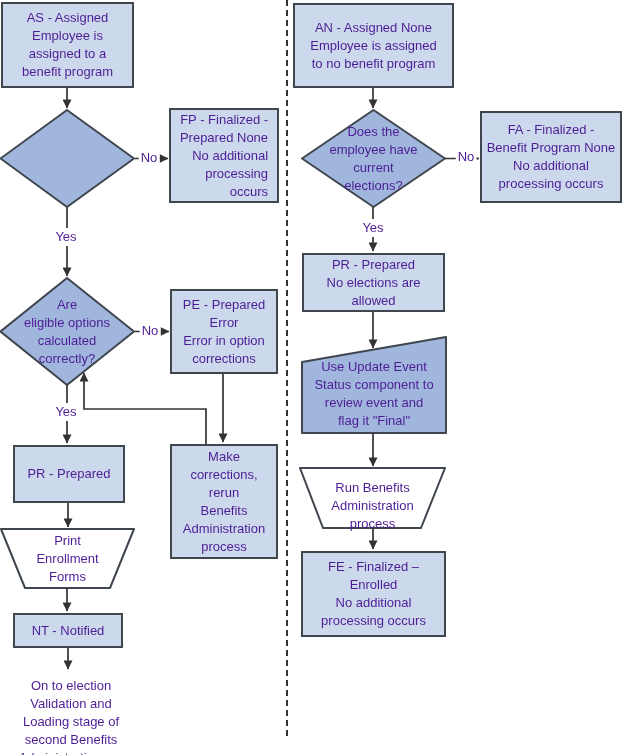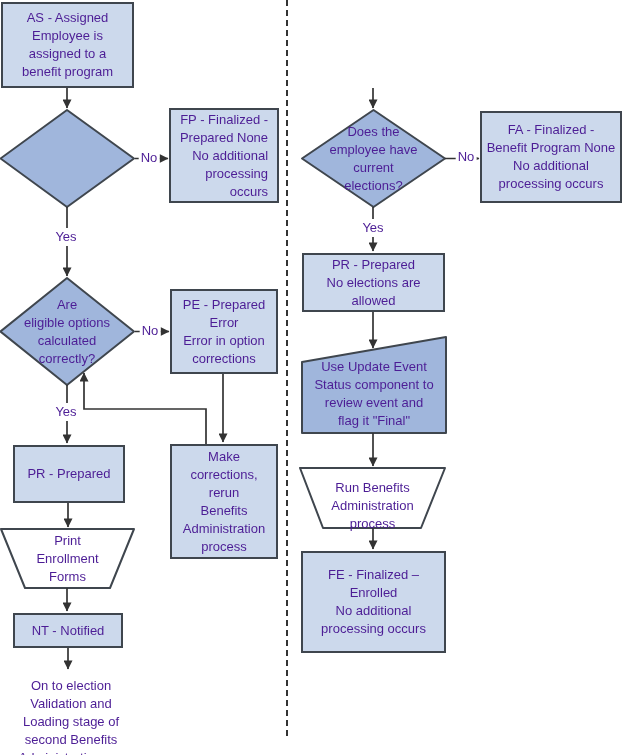--- a/index.html
+++ b/index.html
@@ -151,35 +151,40 @@
 Loading stage of
 second Benefits
 Administration run</span>
   </div>
 
   <div class="edge-label" style="left:149px; top:158px;"><span>No</span></div>
   <div class="edge-label" style="left:66px; top:237px;"><span>Yes</span></div>
   <div class="edge-label" style="left:150px; top:331px;"><span>No</span></div>
   <div class="edge-label" style="left:66px; top:412px;"><span>Yes</span></div>
 
+  <div class="box" style="left:293px; top:3px; width:161px; height:85px;">
+    <span class="txt">AN - Assigned None
+Employee is assigned
+to no benefit program</span>
+  </div>
 
   <div class="box" style="left:480px; top:111px; width:142px; height:92px;">
     <span class="txt">FA - Finalized -
 Benefit Program None
 No additional
 processing occurs</span>
   </div>
 
   <div class="box" style="left:302px; top:253px; width:143px; height:59px;">
     <span class="txt">PR - Prepared
 No elections are
 allowed</span>
   </div>
 
-  <div class="box" style="left:301px; top:551px; width:145px; height:102px;">
+  <div class="box" style="left:301px; top:551px; width:145px; height:86px;">
     <span class="txt">FE - Finalized –
 Enrolled
 No additional
 processing occurs</span>
   </div>
 
   <div class="shape-label" style="left:302px; top:110px; width:143px; height:97px;">
     <span class="txt">Does the
 employee have
 current

